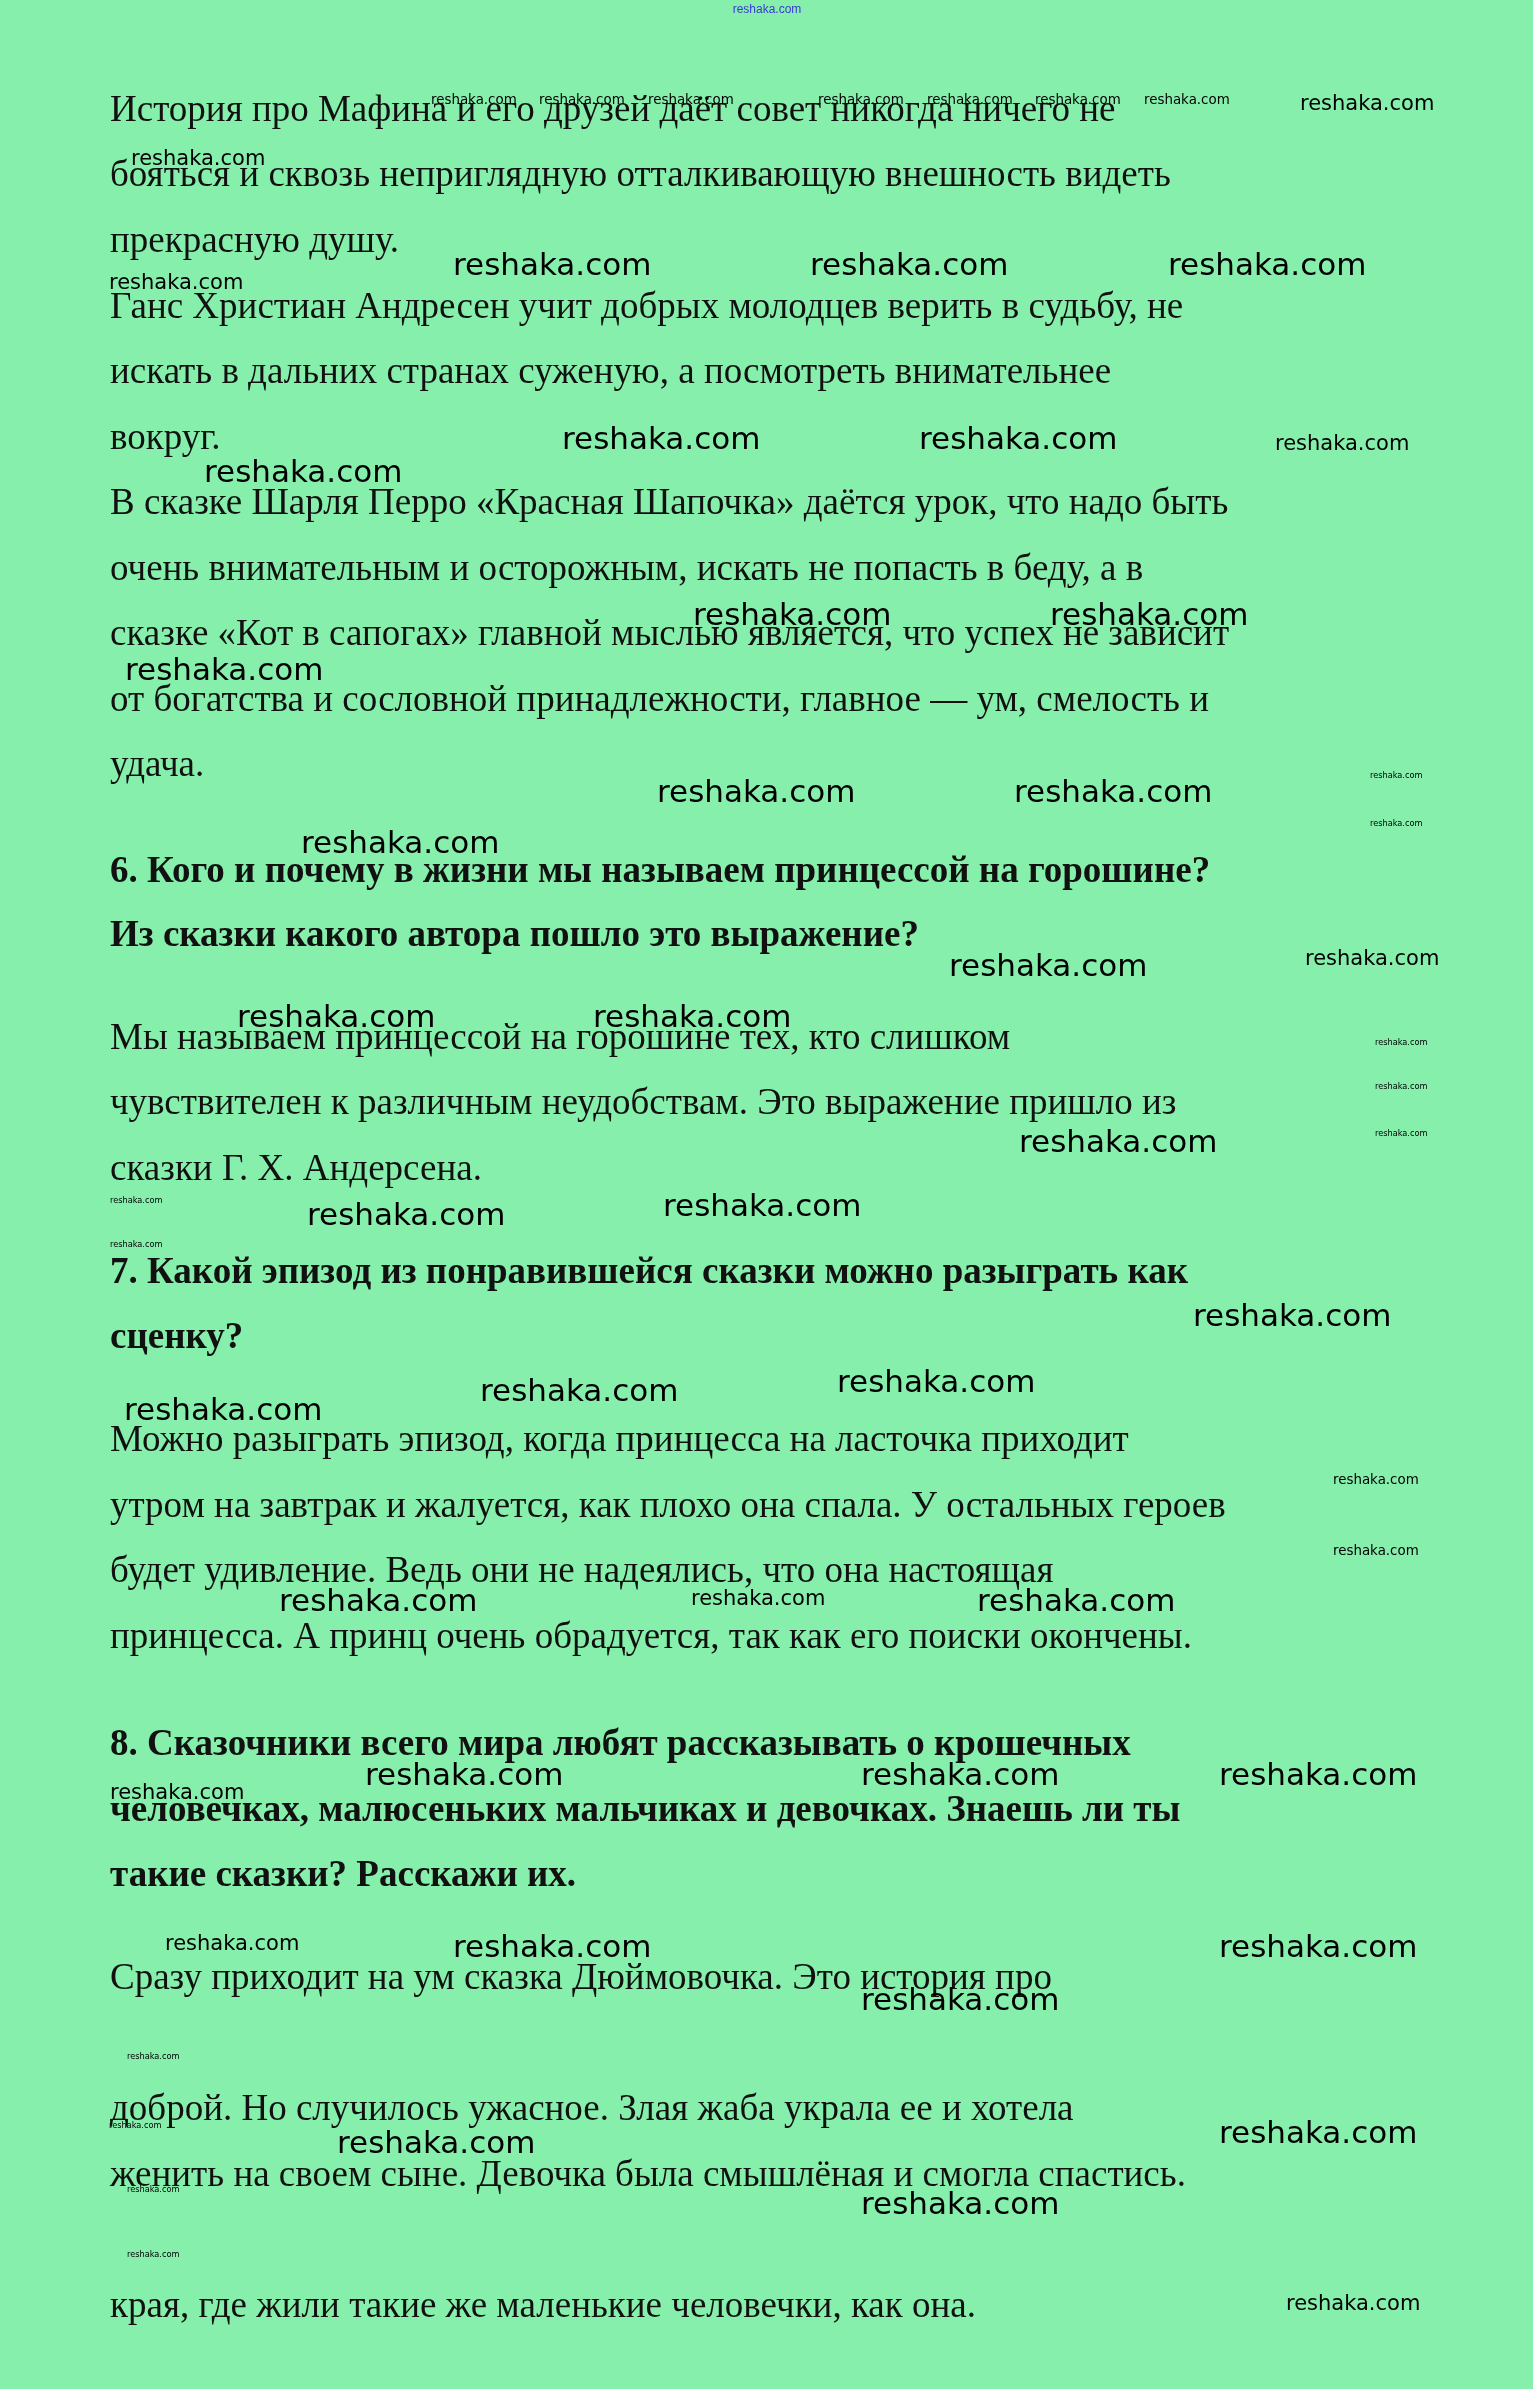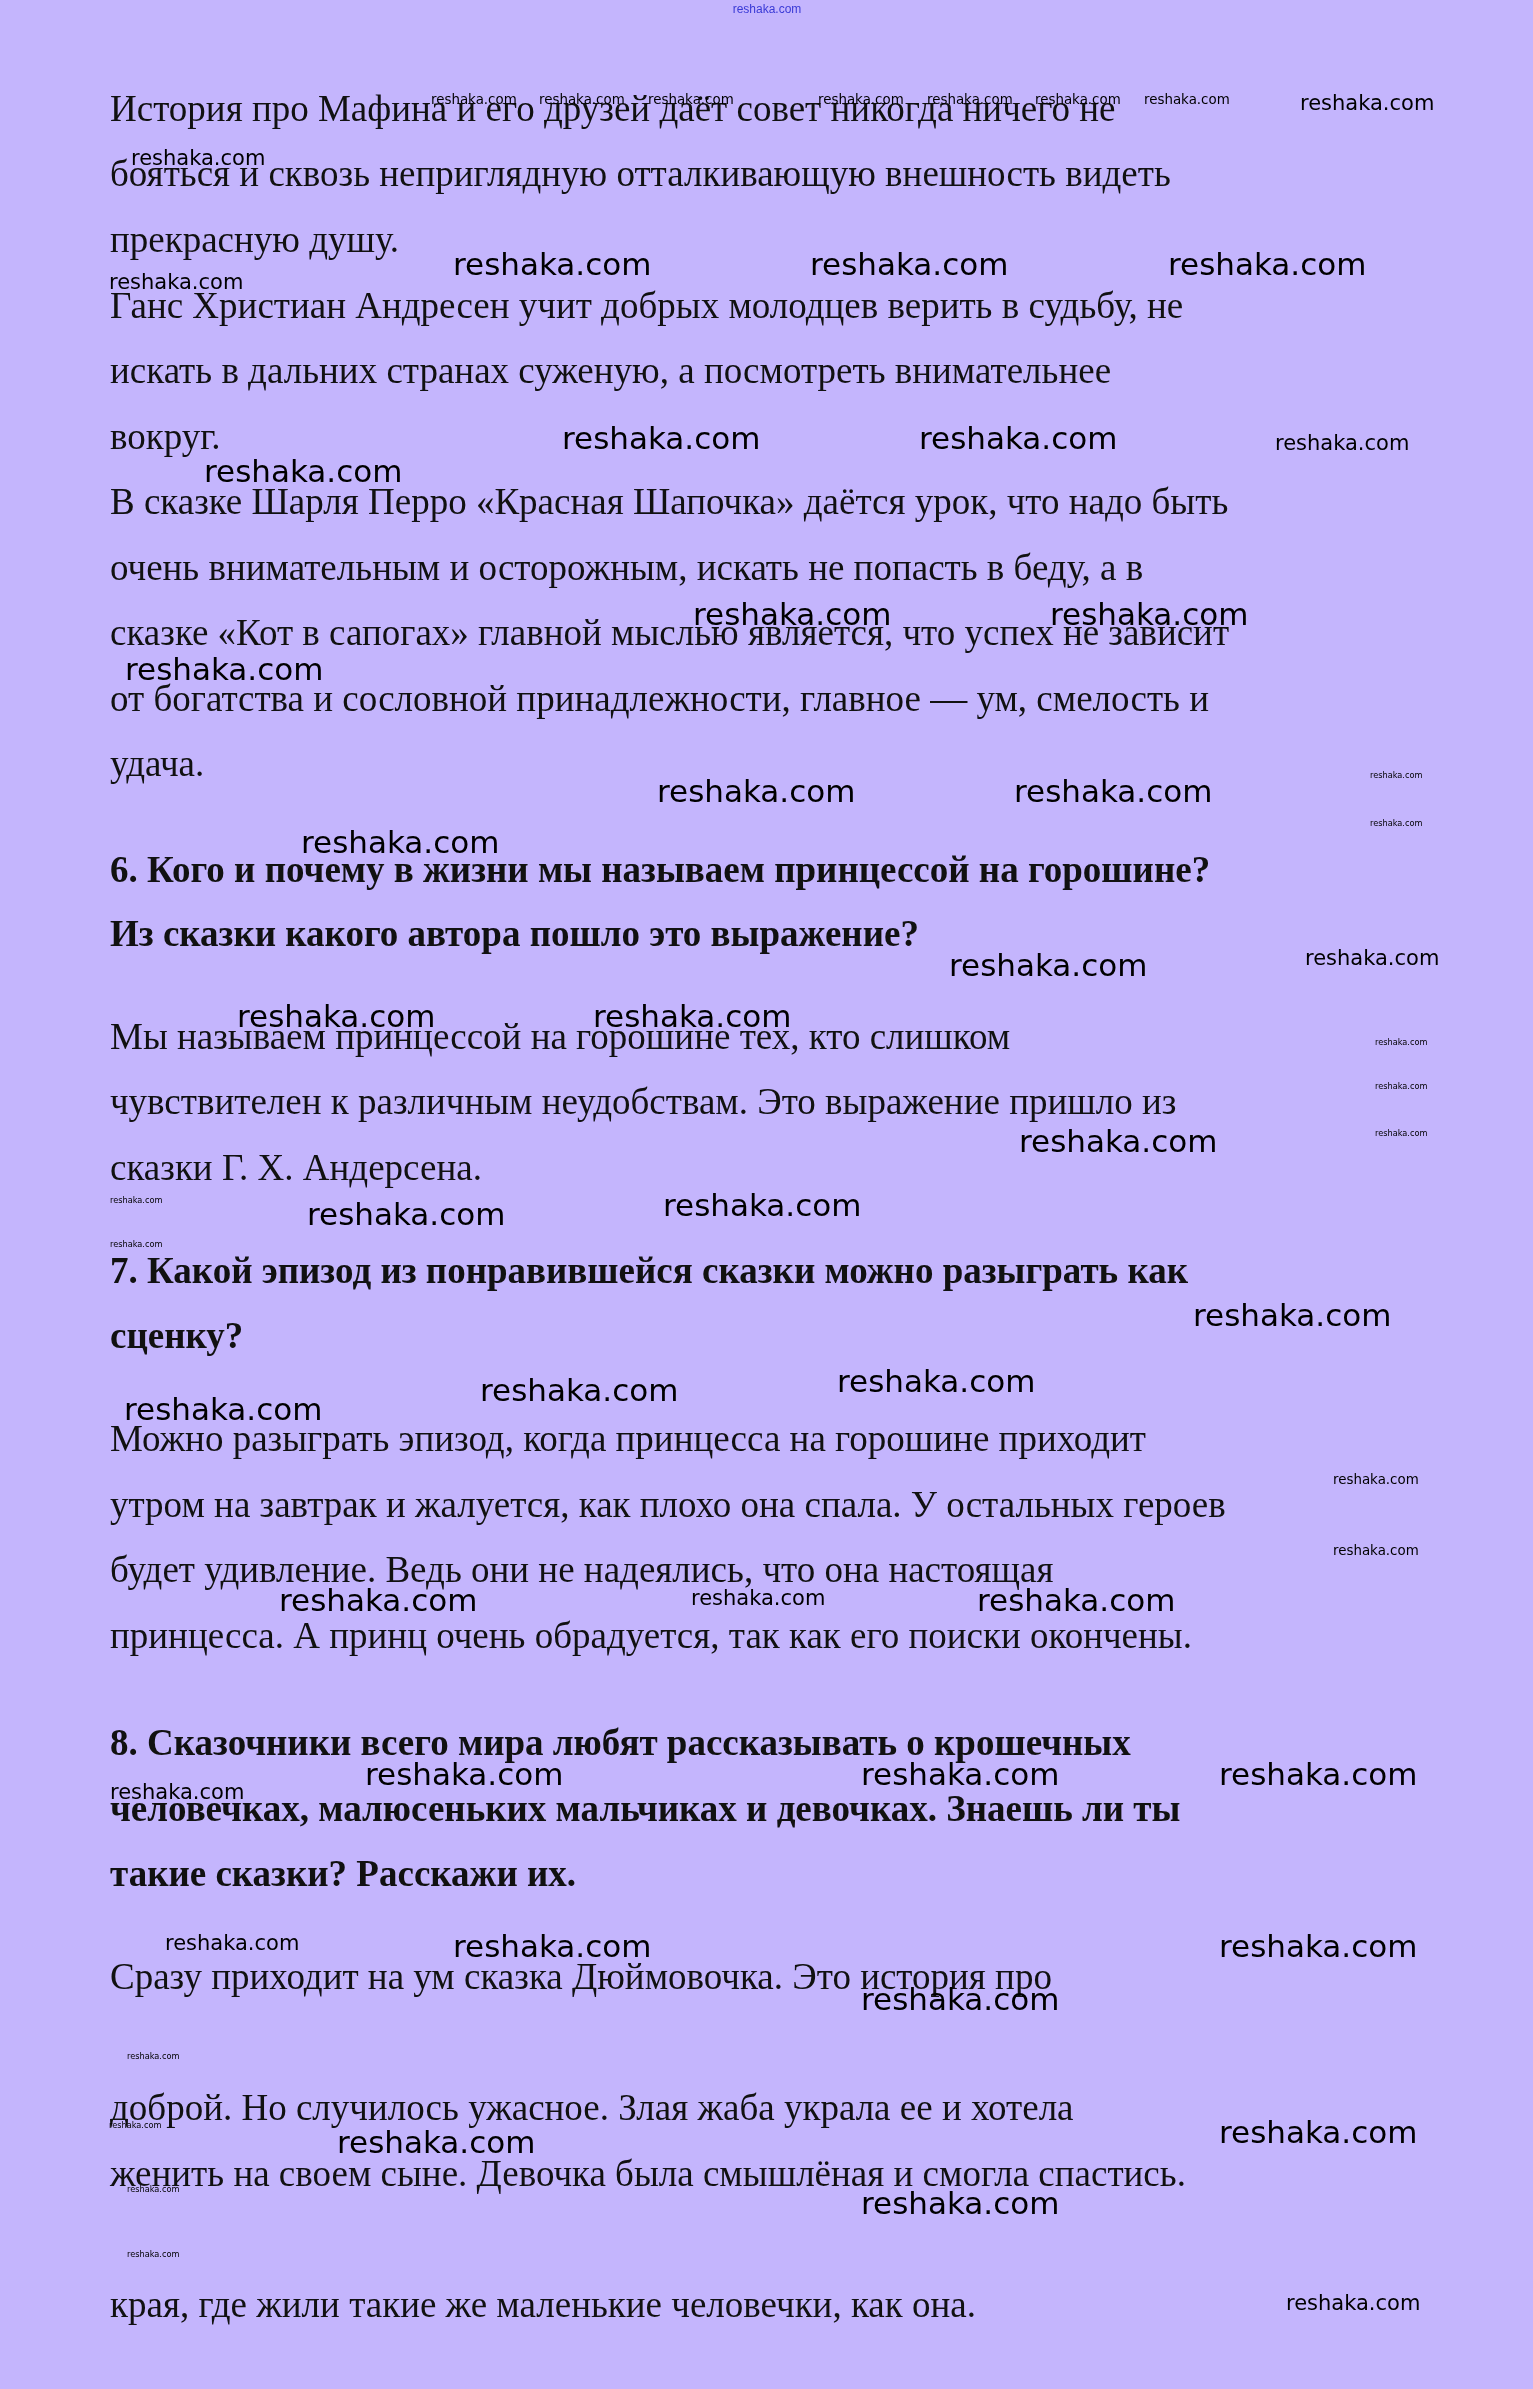--- a/index.html
+++ b/index.html
@@ -1,17 +1,17 @@
 <!DOCTYPE html>
 <html style="font-size:12px"><head>
 <meta charset="utf-8">
 <style>
   html, body { margin: 0; padding: 0; background: #ffffff; }
   body { width: 1534px; height: 2389px; position: relative; overflow: hidden; }
-  .page { position: absolute; left: 0; top: 0; width: 1534px; height: 2389px; background: #c4b5fd; }
+  .page { position: absolute; left: 0; top: 0; width: 1534px; height: 2389px; background: #86efac; }
   .site-link {
     position: absolute; left: 0; width: 1534px; top: 1.5px; text-align: center;
     font-family: "Liberation Sans", sans-serif; font-size: 12px; color: #3a3ad6;
   }
   .line {
     position: absolute; left: 110px; white-space: nowrap;
     font-family: "Liberation Serif", serif; font-size: 37px; color: #111;
     line-height: 42px;
   }
   .line.q { font-weight: bold; }
@@ -46,21 +46,21 @@
   <div class="line" style="top:743px">удача.</div>
 
   <div class="line q" style="top:849px">6. Кого и почему в жизни мы называем принцессой на горошине?</div>
   <div class="line" style="top:1016px">Мы называем принцессой на горошине тех, кто слишком</div>
   <div class="line q" style="top:913px">Из сказки какого автора пошло это выражение?</div>
   <div class="line" style="top:1081px">чувствителен к различным неудобствам. Это выражение пришло из</div>
   <div class="line" style="top:1147px">сказки Г. Х. Андерсена.</div>
 
   <div class="line q" style="top:1250px">7. Какой эпизод из понравившейся сказки можно разыграть как</div>
   <div class="line q" style="top:1315px">сценку?</div>
-  <div class="line" style="top:1418px">Можно разыграть эпизод, когда принцесса на горошине приходит</div>
+  <div class="line" style="top:1418px">Можно разыграть эпизод, когда принцесса на ласточка приходит</div>
   <div class="line" style="top:1484px">утром на завтрак и жалуется, как плохо она спала. У остальных героев</div>
   <div class="line" style="top:1549px">будет удивление. Ведь они не надеялись, что она настоящая</div>
   <div class="line" style="top:1615px">принцесса. А принц очень обрадуется, так как его поиски окончены.</div>
 
   <div class="line q" style="top:1722px">8. Сказочники всего мира любят рассказывать о крошечных</div>
   <div class="line q" style="top:1788px">человечках, малюсеньких мальчиках и девочках. Знаешь ли ты</div>
   <div class="line q" style="top:1853px">такие сказки? Расскажи их.</div>
   <div class="line" style="top:1956px">Сразу приходит на ум сказка Дюймовочка. Это история про</div>
   <div class="line" style="top:2087px">доброй. Но случилось ужасное. Злая жаба украла ее и хотела</div>
   <div class="line" style="top:2153px">женить на своем сыне. Девочка была смышлёная и смогла спастись.</div>

